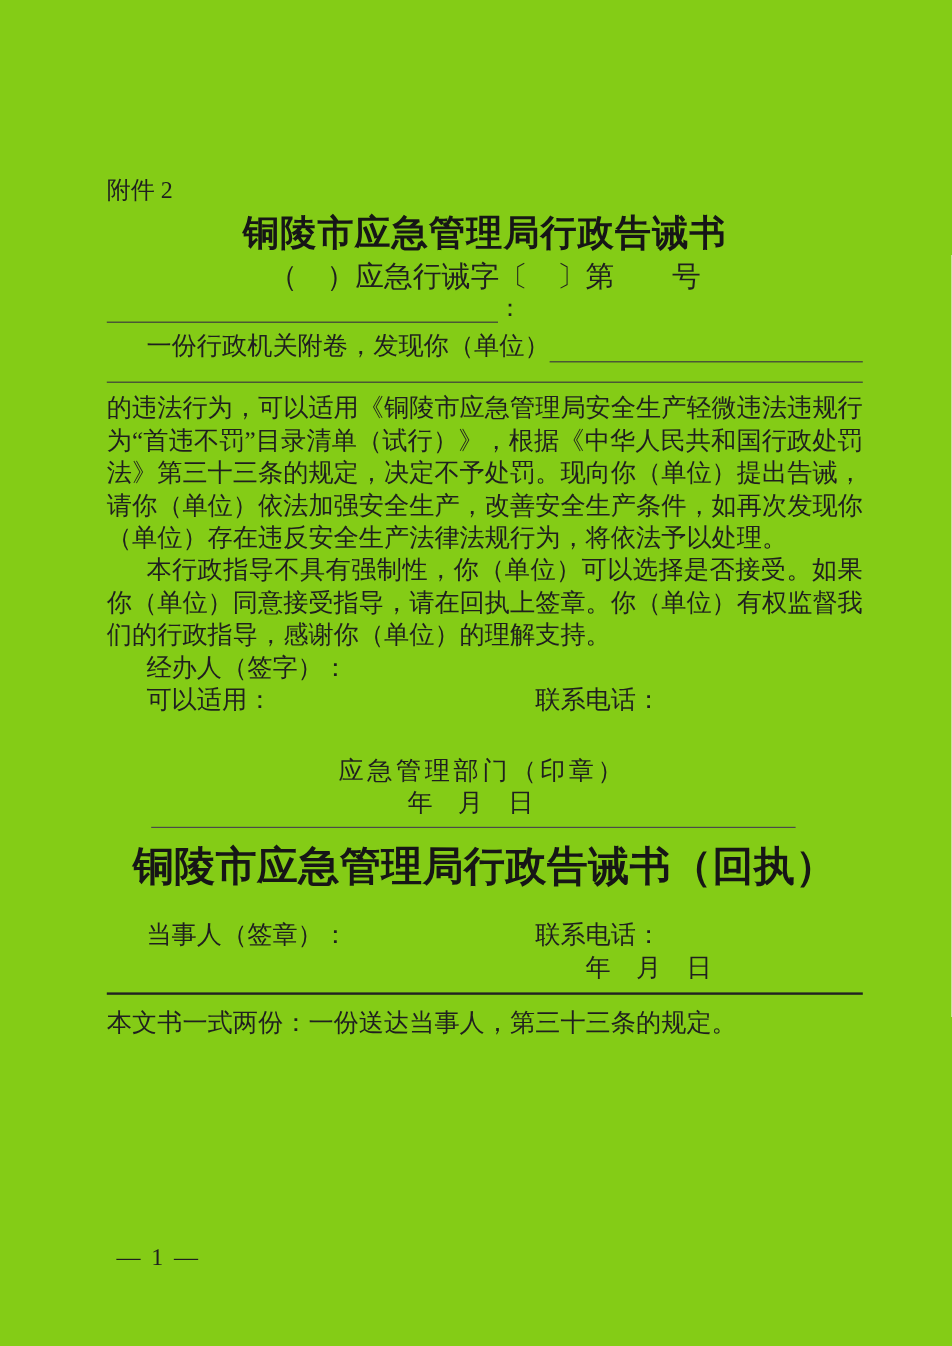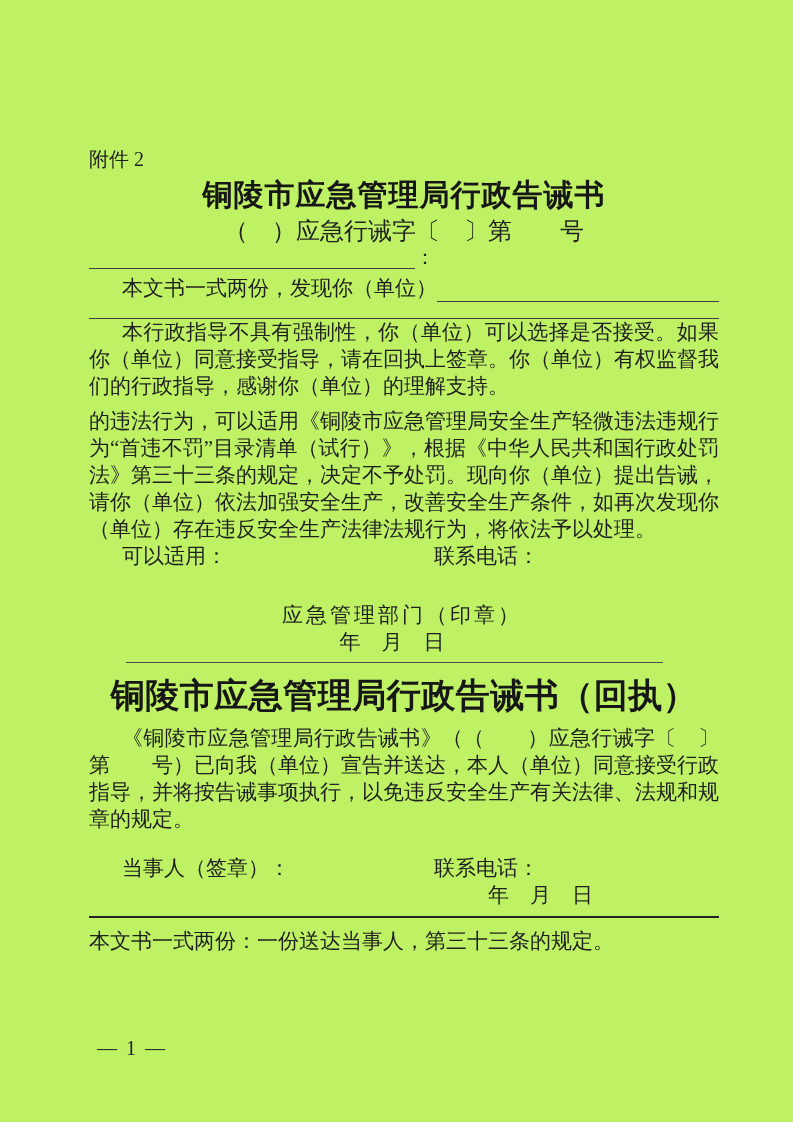--- a/index.html
+++ b/index.html
@@ -4,21 +4,21 @@
 <style>
   html, body {
     margin: 0;
     padding: 0;
     background: #ffffff;
   }
   .page {
     position: relative;
     width: 793px;
     height: 1122px;
-    background: #bef264;
+    background: #84cc16;
     overflow: hidden;
     font-family: "Liberation Serif", "DejaVu Serif", serif;
     color: #1f1f1f;
   }
   .content {
     position: absolute;
     left: 89px;
     top: 0;
     width: 630px;
   }
@@ -88,21 +88,21 @@
     padding-left: 33px;
   }
   .two-col {
     position: relative;
     font-size: 21px;
     line-height: 27px;
   }
   .two-col .col-left { padding-left: 33px; }
   .two-col .col-right {
     position: absolute;
-    left: 345px;
+    left: 357px;
     top: 0;
   }
   .stamp-block {
     margin-top: 32px;
     text-align: center;
   }
   .stamp-line {
     font-size: 21px;
     line-height: 27px;
     letter-spacing: 3px;
@@ -165,46 +165,46 @@
 
     <div class="doc-title">铜陵市应急管理局行政告诫书</div>
 
     <div class="doc-number">（　）应急行诫字〔　〕第　　号</div>
 
     <div class="addressee-row">
       <span class="addressee-blank"></span><span>：</span>
     </div>
 
     <div class="intro-row">
-      <span class="intro-text">本文书一式两份，发现你（单位）</span>
+      <span class="intro-text">一份行政机关附卷，发现你（单位）</span>
       <span class="fill-line"></span>
     </div>
 
     <div class="blank-full-line"></div>
 
+    <div class="para para-1">的违法行为，可以适用《铜陵市应急管理局安全生产轻微违法违规行为“首违不罚”目录清单（试行）》，根据《中华人民共和国行政处罚法》第三十三条的规定，决定不予处罚。现向你（单位）提出告诫，请你（单位）依法加强安全生产，改善安全生产条件，如再次发现你（单位）存在违反安全生产法律法规行为，将依法予以处理。</div>
+
     <div class="para para-indent">本行政指导不具有强制性，你（单位）可以选择是否接受。如果你（单位）同意接受指导，请在回执上签章。你（单位）有权监督我们的行政指导，感谢你（单位）的理解支持。</div>
 
-    <div class="para para-1">的违法行为，可以适用《铜陵市应急管理局安全生产轻微违法违规行为“首违不罚”目录清单（试行）》，根据《中华人民共和国行政处罚法》第三十三条的规定，决定不予处罚。现向你（单位）提出告诫，请你（单位）依法加强安全生产，改善安全生产条件，如再次发现你（单位）存在违反安全生产法律法规行为，将依法予以处理。</div>
-
+    <div class="label-row">经办人（签字）：</div>
 
     <div class="two-col">
       <span class="col-left">可以适用：</span>
       <span class="col-right">联系电话：</span>
     </div>
 
     <div class="stamp-block">
       <div class="stamp-line">应急管理部门（印章）</div>
       <div class="stamp-date">年　月　日</div>
     </div>
 
     <div class="divider"></div>
 
     <div class="receipt-title">铜陵市应急管理局行政告诫书（回执）</div>
 
-    <div class="para para-indent receipt-para">《铜陵市应急管理局行政告诫书》（（　　）应急行诫字〔　〕第　　号）已向我（单位）宣告并送达，本人（单位）同意接受行政指导，并将按告诫事项执行，以免违反安全生产有关法律、法规和规章的规定。</div>
 
     <div class="two-col party-row">
       <span class="col-left">当事人（签章）：</span>
       <span class="col-right">联系电话：</span>
     </div>
 
     <div class="receipt-date">年　月　日</div>
 
     <div class="thick-line"></div>
 

